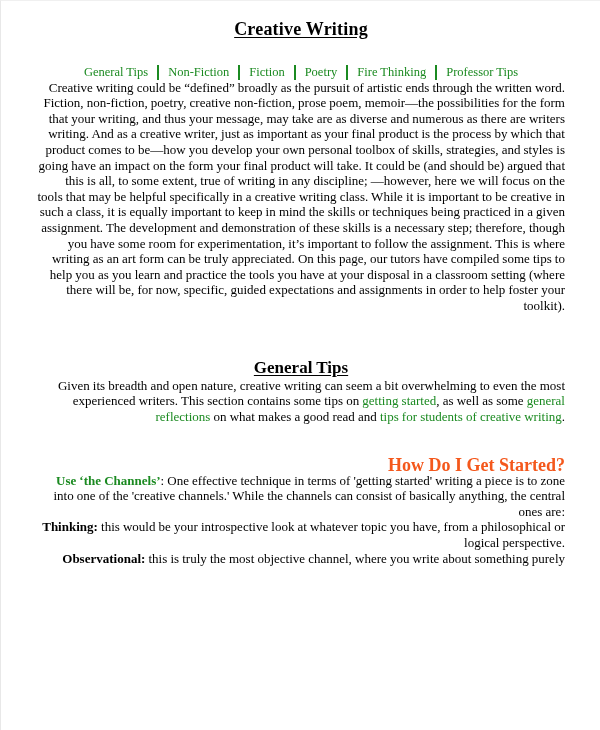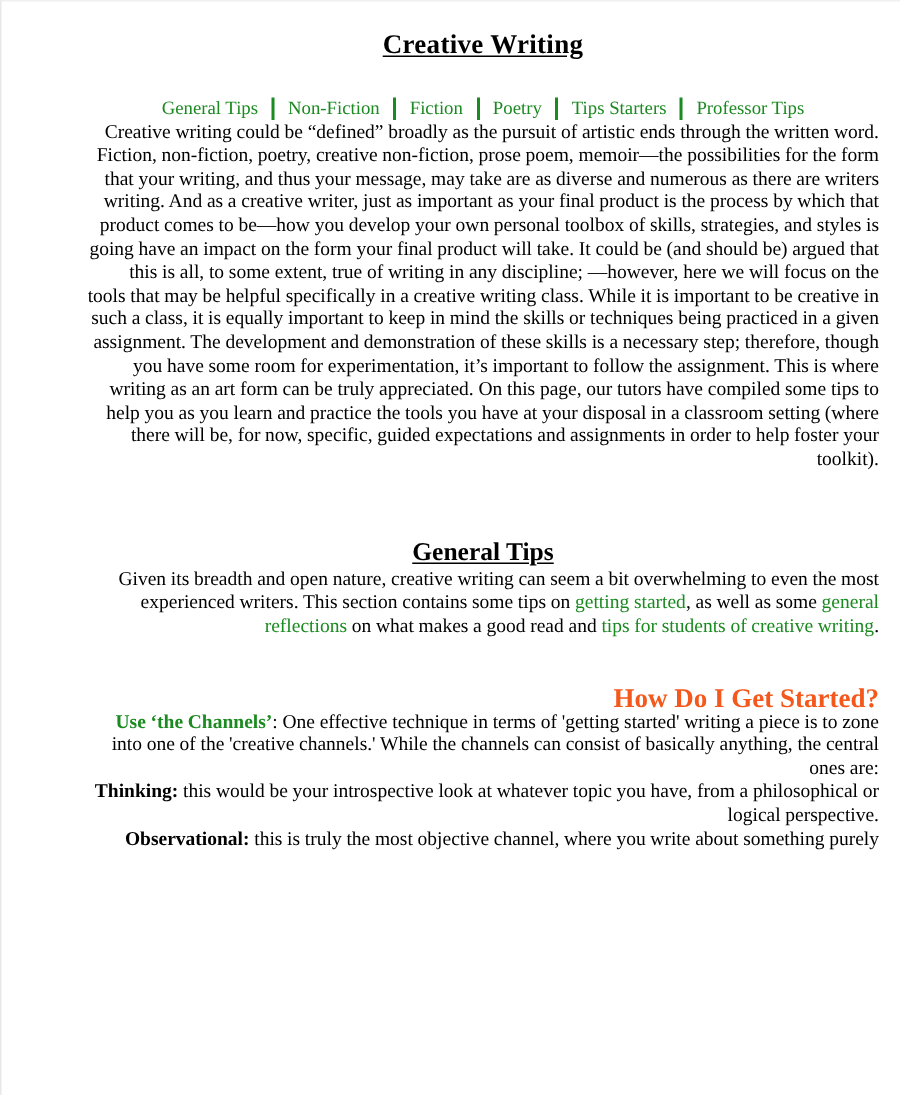--- a/index.html
+++ b/index.html
@@ -25,21 +25,20 @@
     border-left: 1px solid #e8e8e8;
     border-top: 1px solid #f0f0f0;
     overflow: hidden;
   }
 
   .content {
     position: absolute;
     left: 36px;
     top: 0;
     width: 528px;
-    margin-left: 21px;
   }
 
   
   .doc-title {
     text-align: center;
     font-size: 18px;
     font-weight: bold;
     letter-spacing: 0.2px;
     margin: 0;
     padding-top: 18px;
@@ -143,21 +142,21 @@
 
     <nav class="navbar">
       <a class="nav-link">General Tips</a>
       <span class="nav-sep"></span>
       <a class="nav-link">Non-Fiction</a>
       <span class="nav-sep"></span>
       <a class="nav-link">Fiction</a>
       <span class="nav-sep"></span>
       <a class="nav-link">Poetry</a>
       <span class="nav-sep"></span>
-      <a class="nav-link">Tips Starters</a>
+      <a class="nav-link">Fire Thinking</a>
       <span class="nav-sep"></span>
       <a class="nav-link">Professor Tips</a>
     </nav>
 
     <p class="body para-intro">Creative writing could be “defined” broadly as the pursuit of artistic ends through the written word.  Fiction, non-fiction, poetry, creative non-fiction, prose poem, memoir—the possibilities for the form that your writing, and thus your message, may take are as diverse and numerous as there are writers writing. And as a creative writer, just as important as your final product is the process by which that product comes to be—how you develop your own personal toolbox of skills, strategies, and styles is going have an impact on the form your final product will take. It could be (and should be) argued that this is all, to some extent, true of writing in any discipline; —however, here we will focus on the tools that may be helpful specifically in a creative writing class. While it is important to be creative in such a class, it is equally important to keep in mind the skills or techniques being practiced in a given assignment. The development and demonstration of these skills is a necessary step; therefore, though you have some room for experimentation, it’s important to follow the assignment. This is where writing as an art form can be truly appreciated.  On this page, our tutors have compiled some tips to help you as you learn and practice the tools you have at your disposal in a classroom setting (where there will be, for now, specific, guided expectations and assignments in order to help foster your toolkit).</p>
 
     <div class="sp-general-tips">
       <h2 class="section-title"><span>General Tips</span></h2>
 
       <p class="body para-general"><span>Given its breadth and open nature, creative writing can seem a bit overwhelming to even the most experienced writers.  This section contains some tips on </span><a class="ilink">getting started</a><span>, as well as some </span><a class="ilink">general reflections</a><span> on what makes a good read and </span><a class="ilink">tips for students of creative writing</a><span>.</span></p>

